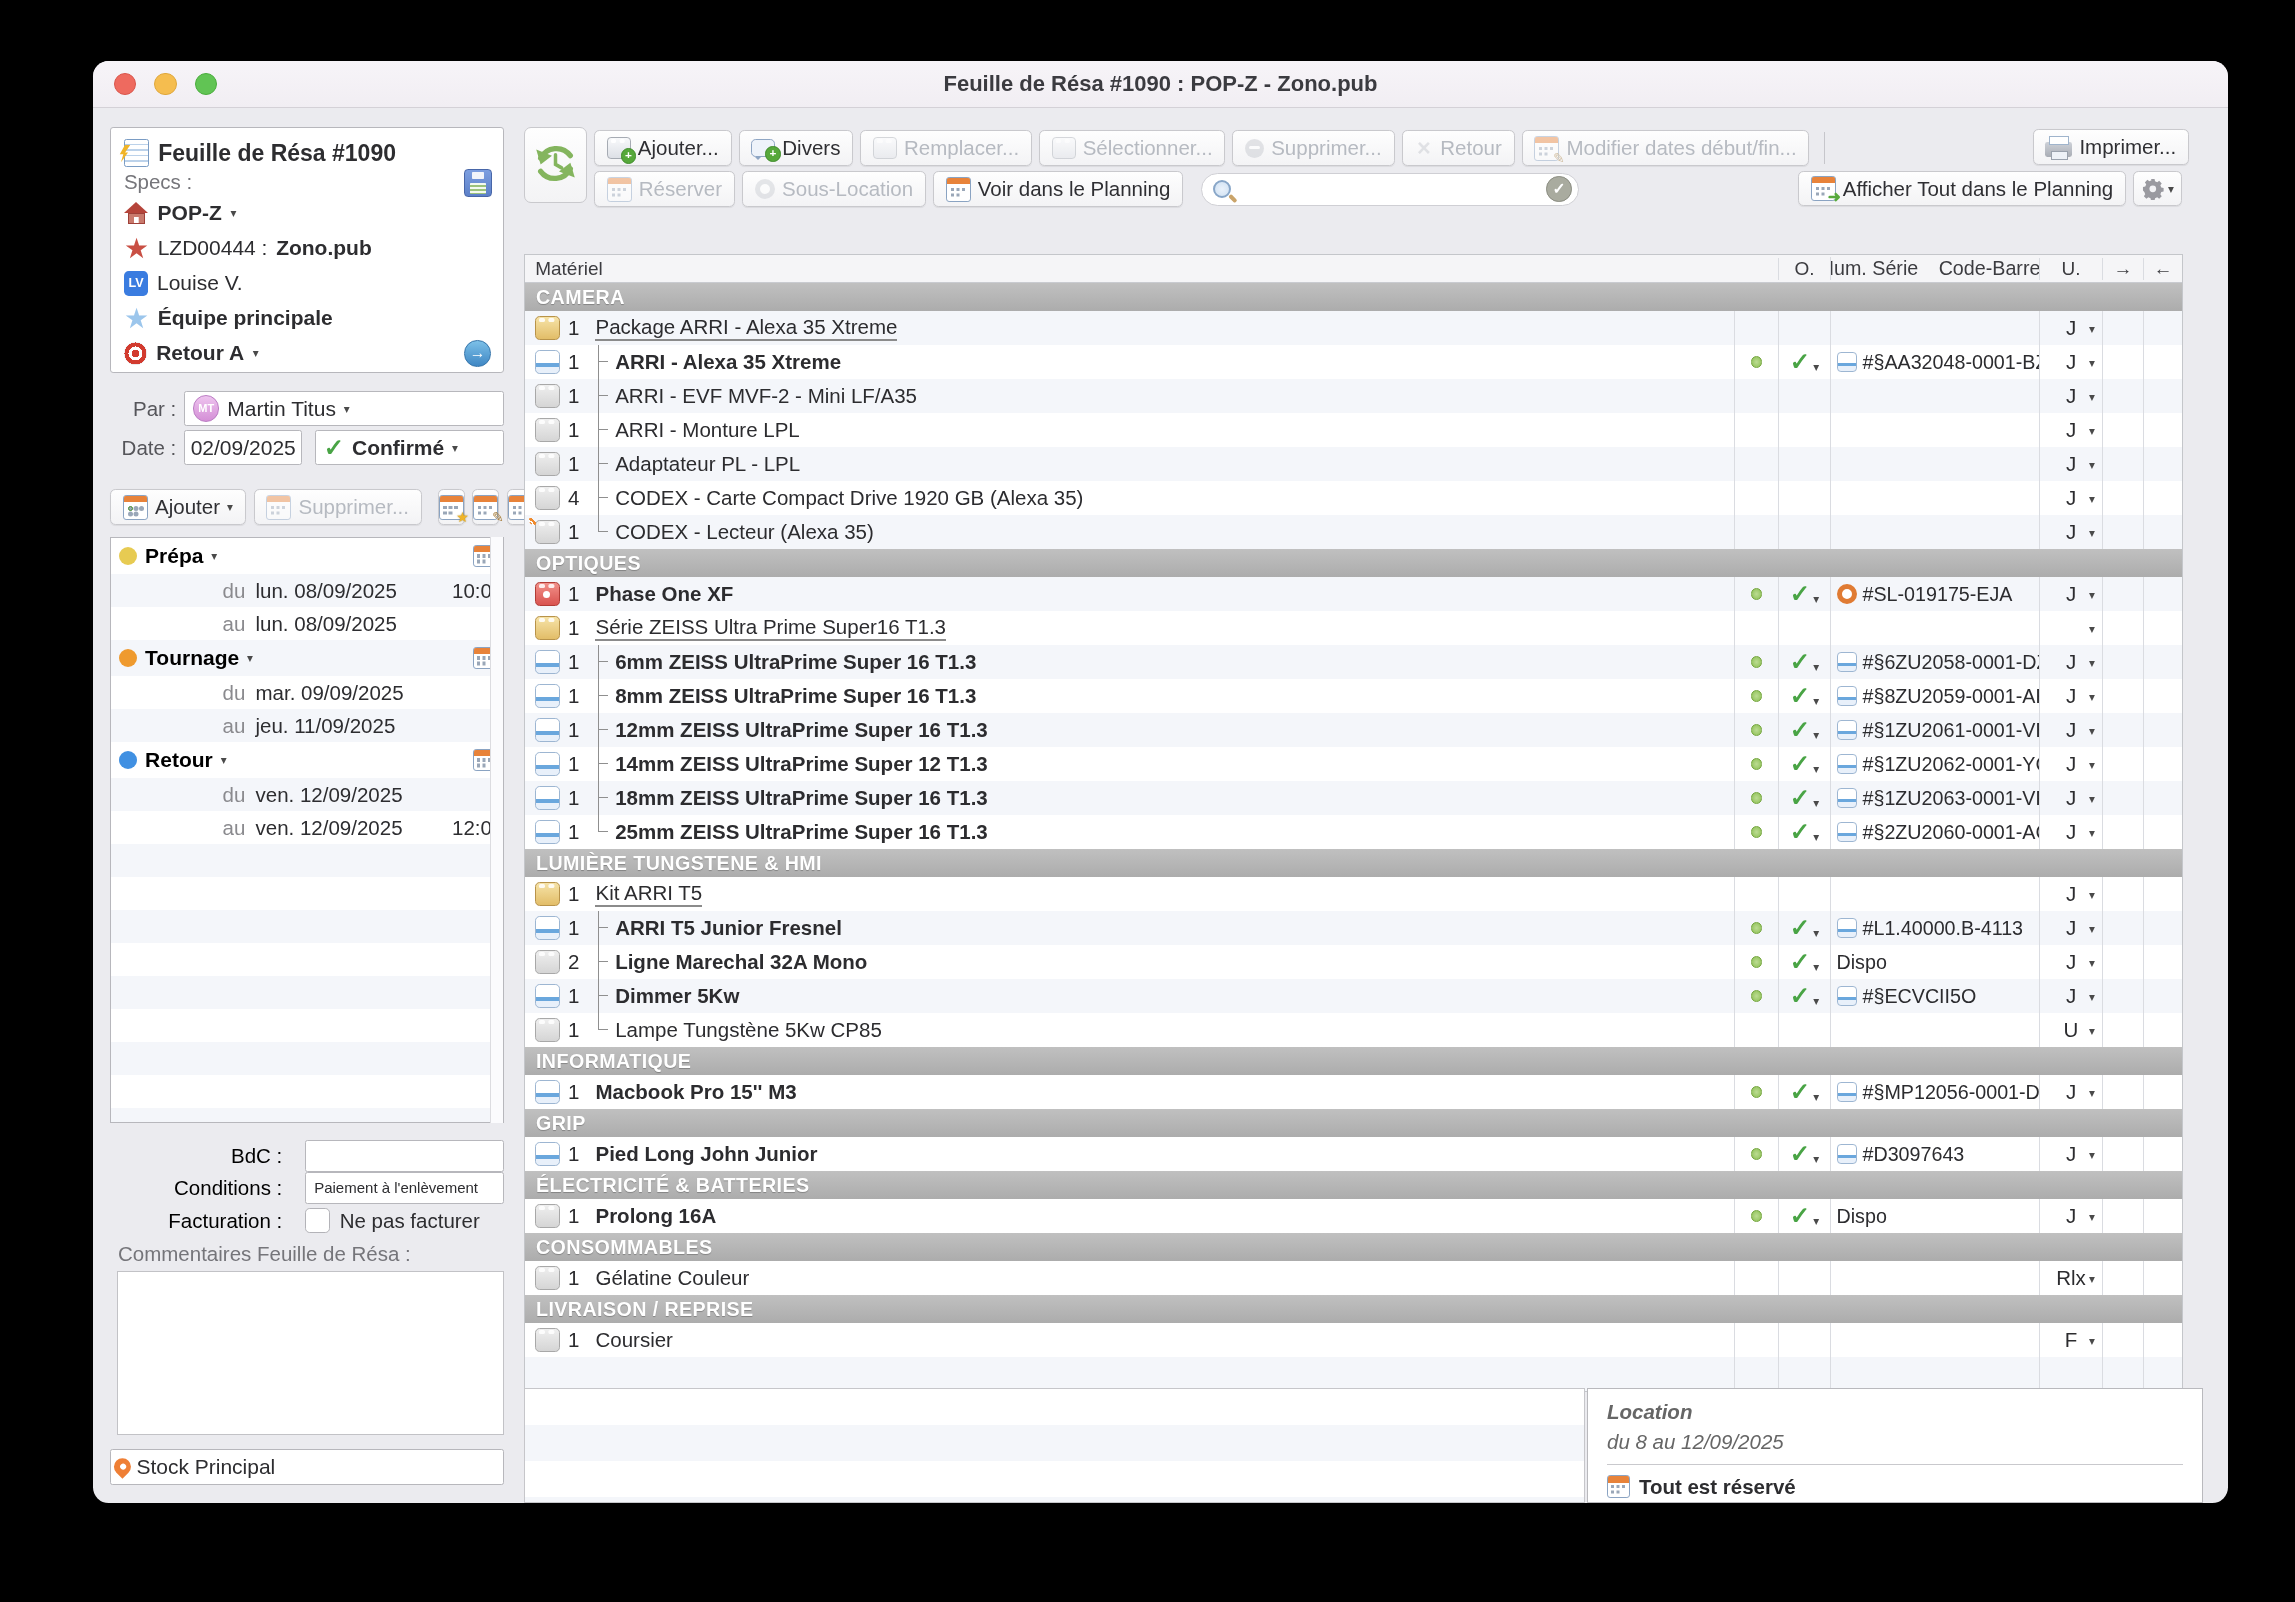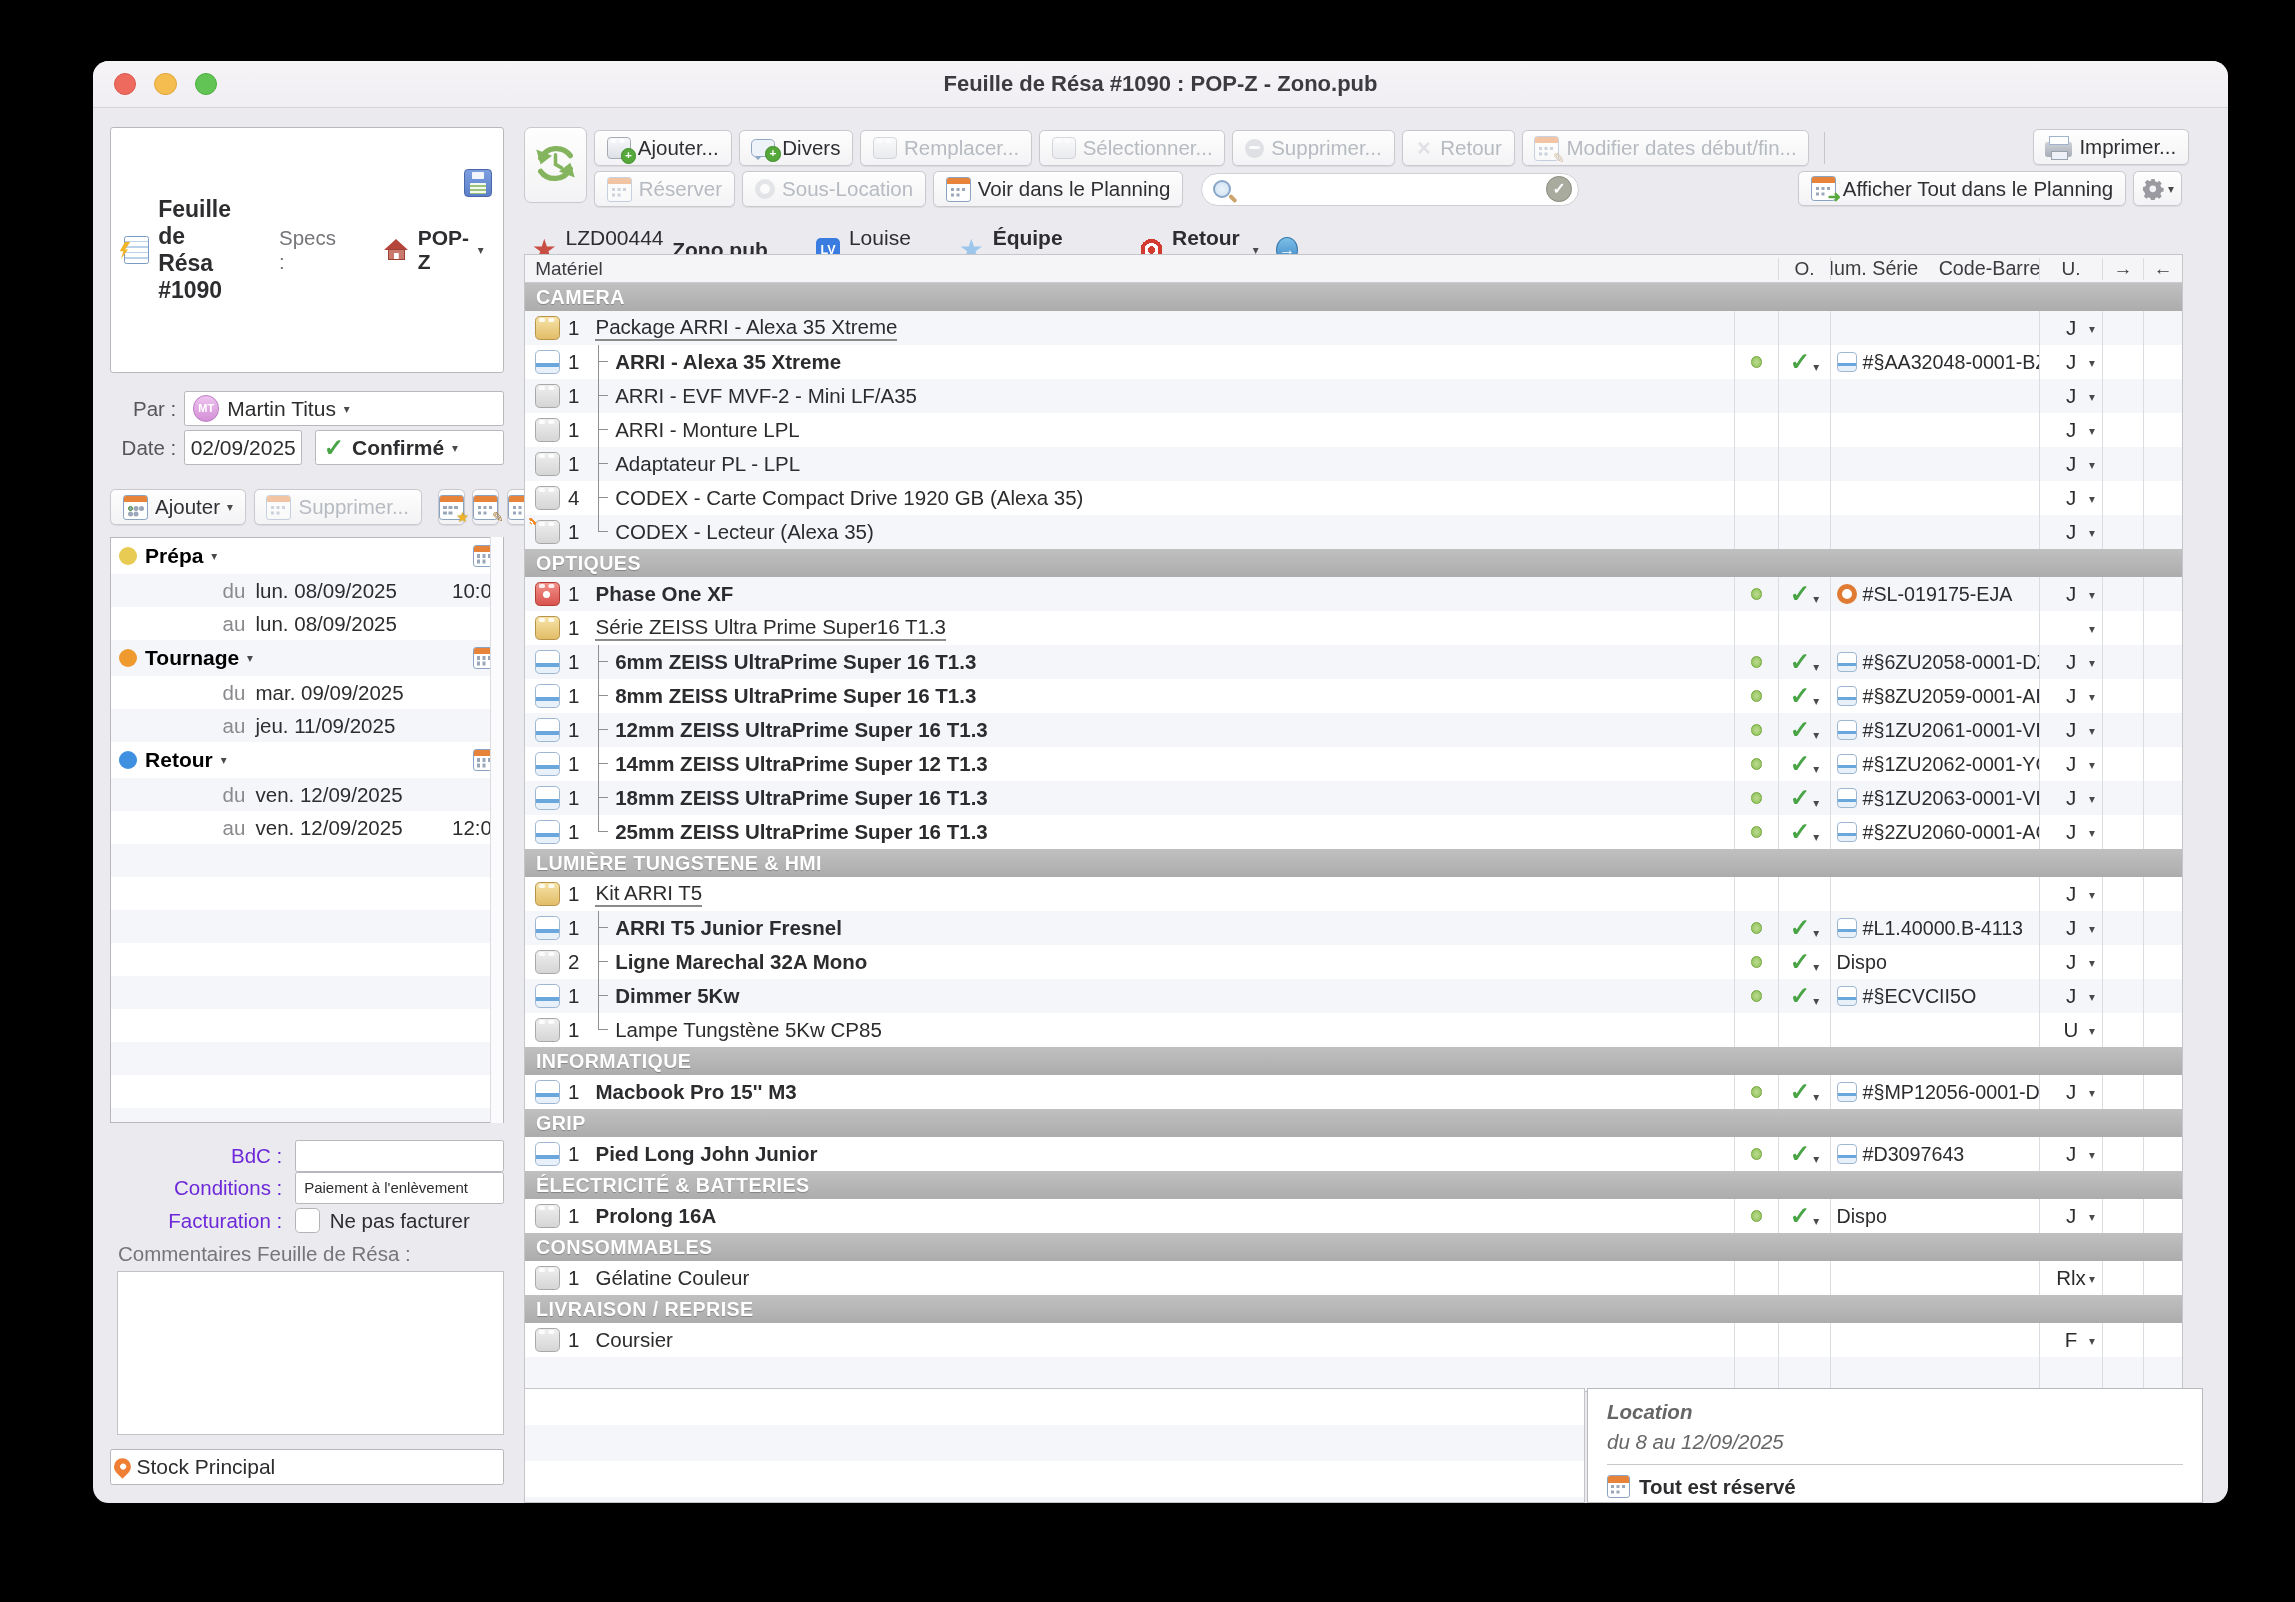--- a/index.html
+++ b/index.html
@@ -92,21 +92,21 @@
   .brick.gray{background:linear-gradient(#efefef,#d5d5d5);border-color:#a8a8a8;}
   .brick.red{background:linear-gradient(#f2918a,#d9534f);border-color:#b13c36;}
   .brick.red::after{content:"";position:absolute;left:7px;top:7.9px;width:7px;height:7px;border-radius:50%;background:#fff;}
   .brick.sm{width:20.5px;height:20.5px;border-radius:3.9px;}
   .brick.sm::before{top:0.8px;left:2.4px;width:4.7px;height:3.1px;box-shadow:7.9px 0 rgba(255,255,255,.85);}
   .dot{width:11.8px;height:11.8px;border-radius:50%;background:radial-gradient(#bcdc92,#8cbf53);border:1.6px solid #74a63e;box-sizing:border-box;}
   .checkmark{color:#49a445;font-size:24.4px;font-weight:bold;line-height:23.6px;}
   
   .abs{position:absolute;box-sizing:border-box;}
   .specs-box{left:17.3px;top:19px;width:394px;height:246px;background:#fff;border:0.8px solid #b7b7bc;border-radius:3.1px;
-    padding:9.4px 12.6px;display:flex;flex-direction:row;gap:48px;}
+    padding:9.4px 12.6px;display:flex;flex-direction:column;}
   .sb-row{display:flex;align-items:center;gap:8.7px;min-height:35px;font-size:21px;color:#2d2d30;}
   .sb-row.head{min-height:31.5px;}
   .sb-title{font-weight:bold;font-size:23px;}
   .specs-label{color:#75757a;font-size:20.5px;min-height:27px;display:flex;align-items:center;}
   .b{font-weight:bold;}
   .spacer{flex:1;}
   .save-btn{position:absolute;right:11px;top:41px;}
   .row-line{position:relative;}
   .par-row,.date-row{left:17.3px;width:394px;height:35px;display:flex;align-items:center;}
   .par-row{top:283px;}
@@ -120,21 +120,21 @@
     border-left:0.8px solid #dcdce0;background:#fbfbfd;}
   .ph-head{height:36px;display:flex;align-items:center;gap:7.9px;padding:0 7.9px;font-size:21px;}
   .ph-name{font-weight:bold;}
   .ph-dot{width:18px;height:18px;border-radius:50%;flex:none;}
   .ph-date{height:33px;display:flex;align-items:center;font-size:20.5px;color:#2d2d30;}
   .pd-label{width:134px;text-align:right;color:#8a8a8e;margin-right:10.2px;flex:none;}
   .pd-time{margin-left:auto;}
   .alt{background:#f4f6fa;}
   .ph-filler{flex:1;background:repeating-linear-gradient(#f4f6fa 0 33px,#fff 33px 66px);}
   .form-row{left:17.3px;width:394px;height:31.5px;display:flex;align-items:center;}
-  .form-row .lbl{width:172px;text-align:right;margin-right:13px;color:#6d28d9;font-size:20.5px;flex:none;}
+  .form-row .lbl{width:172px;text-align:right;margin-right:23px;color:#000000;font-size:20.5px;flex:none;}
   .form-row .input{flex:1;height:31.5px;font-size:15px;}
   .checkbox{width:23px;height:23px;border:0.8px solid #b3b3b8;border-radius:4.7px;background:#fff;flex:none;}
   .cb-label{margin-left:9.4px;font-size:20.5px;color:#2d2d30;}
   .comments-label{left:25px;top:1134px;font-size:20.5px;color:#75757a;}
   .comments-box{left:23.6px;top:1163px;width:387px;height:164px;background:#fff;border:0.8px solid #c2c2c6;}
   .stock-field{left:17.3px;top:1341px;width:394px;height:36px;background:#fff;border:0.8px solid #b7b7bc;border-radius:2.4px;
     display:flex;align-items:center;font-size:21px;color:#2d2d30;}
   
   .refresh-btn{left:431px;top:19px;width:63px;height:76px;border-radius:7px;border:0.8px solid #c9c9cd;
     background:linear-gradient(#fefefe,#f3f3f5);display:flex;align-items:center;justify-content:center;}

